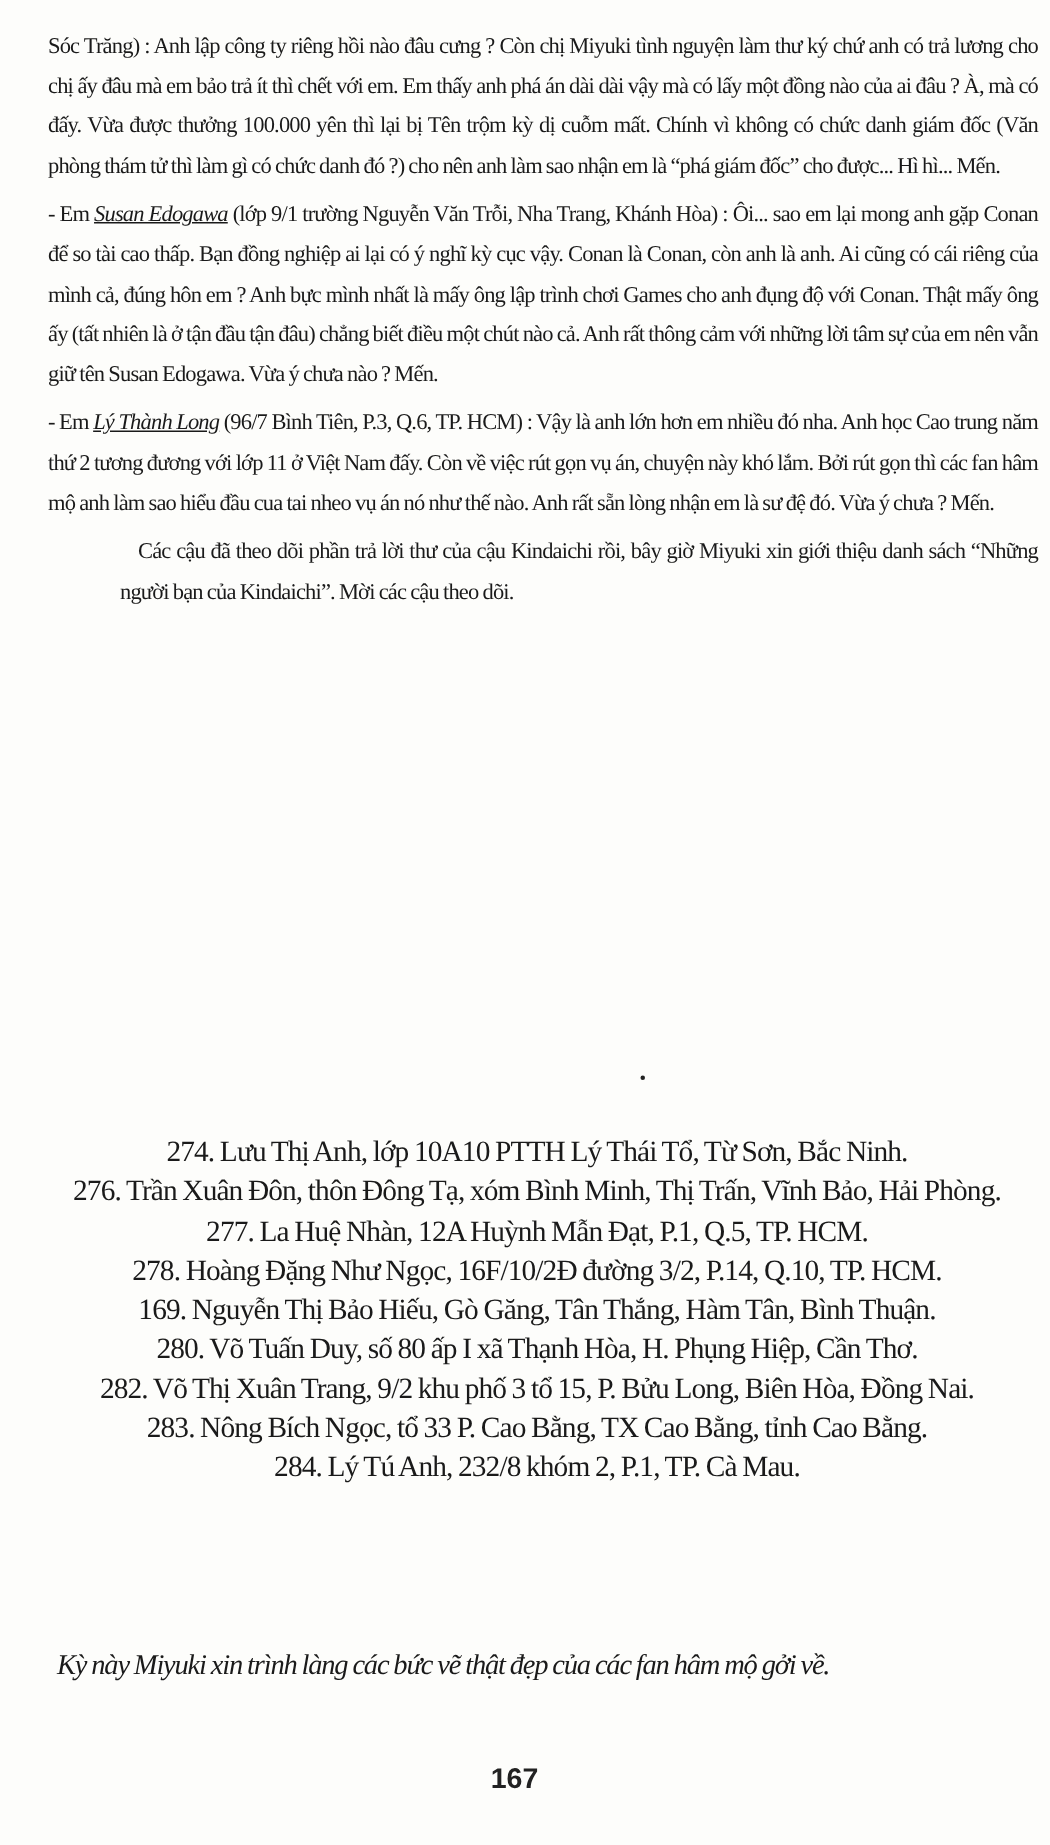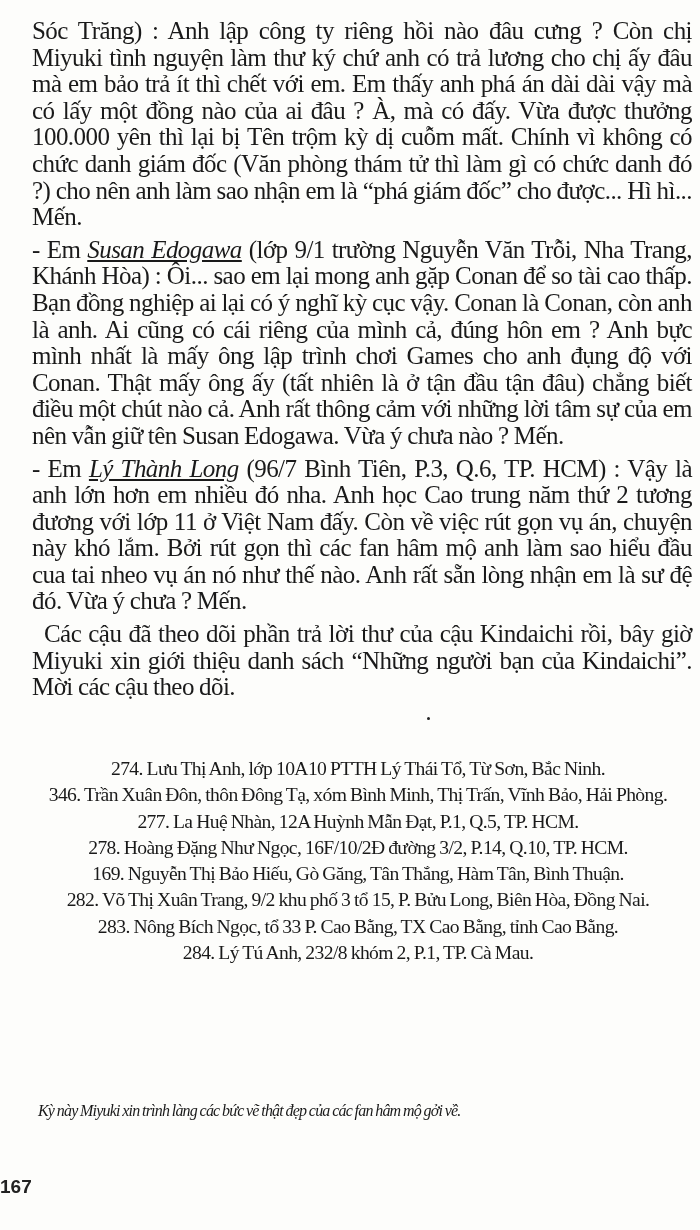--- a/index.html
+++ b/index.html
@@ -15,29 +15,29 @@
       color: #1a1a1a;
       font-family: "Liberation Serif", "DejaVu Serif", serif;
     }
     .page {
       position: absolute;
       left: 32px;
       top: 18px;
       width: 660px;
     }
     .para {
-      font-size: 25px;
+      font-size: 15px;
       line-height: 26.6px;
       letter-spacing: -0.55px;
       word-spacing: -0.5px;
       text-align: justify;
       margin: 0;
     }
     .para + .para { margin-top: 6px; }
-    .indent { text-indent: 12px; }
+    .indent { text-indent: 12px; margin-left: 48px; }
     .it { font-style: italic; text-decoration: underline; }
     .list {
       position: absolute;
       left: 24px;
       top: 756px;
       width: 668px;
       margin: 0;
       padding: 0;
       list-style: none;
       text-align: center;
@@ -49,33 +49,33 @@
       word-spacing: -0.6px;
       padding-left: 29px;
       text-indent: -29px;
       margin: 0;
     }
     .closing {
       position: absolute;
       left: 38px;
       top: 1098px;
       width: 660px;
-      font-size: 16px;
+      font-size: 19px;
       line-height: 26px;
       font-style: italic;
       letter-spacing: -0.8px;
       word-spacing: -0.6px;
       margin: 0;
     }
     .page-number {
       position: absolute;
       left: 0;
       width: 686px;
       top: 1176px;
-      text-align: left;
+      text-align: center;
       font-family: "Liberation Sans", "DejaVu Sans", sans-serif;
       font-size: 19px;
       font-weight: bold;
       color: #222;
     }
     .speck {
       position: absolute;
       left: 427px;
       top: 717px;
       width: 3px;
@@ -94,24 +94,25 @@
 
   <p class="para"><span>- Em </span><span class="it">Lý Thành Long</span><span> (96/7 Bình Tiên, P.3, Q.6, TP. HCM)</span><span> : Vậy là anh lớn hơn em nhiều đó nha. Anh học Cao trung năm thứ 2 tương đương với lớp 11 ở Việt Nam đấy. Còn về việc rút gọn vụ án, chuyện này khó lắm. Bởi rút gọn thì các fan hâm mộ anh làm sao hiểu đầu cua tai nheo vụ án nó như thế nào. Anh rất sẵn lòng nhận em là sư đệ đó. Vừa ý chưa ? Mến.</span></p>
 
   <p class="para indent">Các cậu đã theo dõi phần trả lời thư của cậu Kindaichi rồi, bây giờ Miyuki xin giới thiệu danh sách “Những người bạn của Kindaichi”. Mời các cậu theo dõi.</p>
 </div>
 
 <div class="speck"></div>
 
 <ul class="list">
   <li>274. Lưu Thị Anh, lớp 10A10 PTTH Lý Thái Tổ, Từ Sơn, Bắc Ninh.</li>
-  <li>346. Trần Xuân Đôn, thôn Đông Tạ, xóm Bình Minh, Thị Trấn, Vĩnh Bảo, Hải Phòng.</li>
+  <li>276. Trần Xuân Đôn, thôn Đông Tạ, xóm Bình Minh, Thị Trấn, Vĩnh Bảo, Hải Phòng.</li>
   <li>277. La Huệ Nhàn, 12A Huỳnh Mẫn Đạt, P.1, Q.5, TP. HCM.</li>
   <li>278. Hoàng Đặng Như Ngọc, 16F/10/2Đ đường 3/2, P.14, Q.10, TP. HCM.</li>
   <li>169. Nguyễn Thị Bảo Hiếu, Gò Găng, Tân Thắng, Hàm Tân, Bình Thuận.</li>
+  <li>280. Võ Tuấn Duy, số 80 ấp I xã Thạnh Hòa, H. Phụng Hiệp, Cần Thơ.</li>
   <li>282. Võ Thị Xuân Trang, 9/2 khu phố 3 tổ 15, P. Bửu Long, Biên Hòa, Đồng Nai.</li>
   <li>283. Nông Bích Ngọc, tổ 33 P. Cao Bằng, TX Cao Bằng, tỉnh Cao Bằng.</li>
   <li>284. Lý Tú Anh, 232/8 khóm 2, P.1, TP. Cà Mau.</li>
 </ul>
 
 <p class="closing">Kỳ này Miyuki xin trình làng các bức vẽ thật đẹp của các fan hâm mộ gởi về.</p>
 
 <div class="page-number">167</div>
 
 </body></html>

